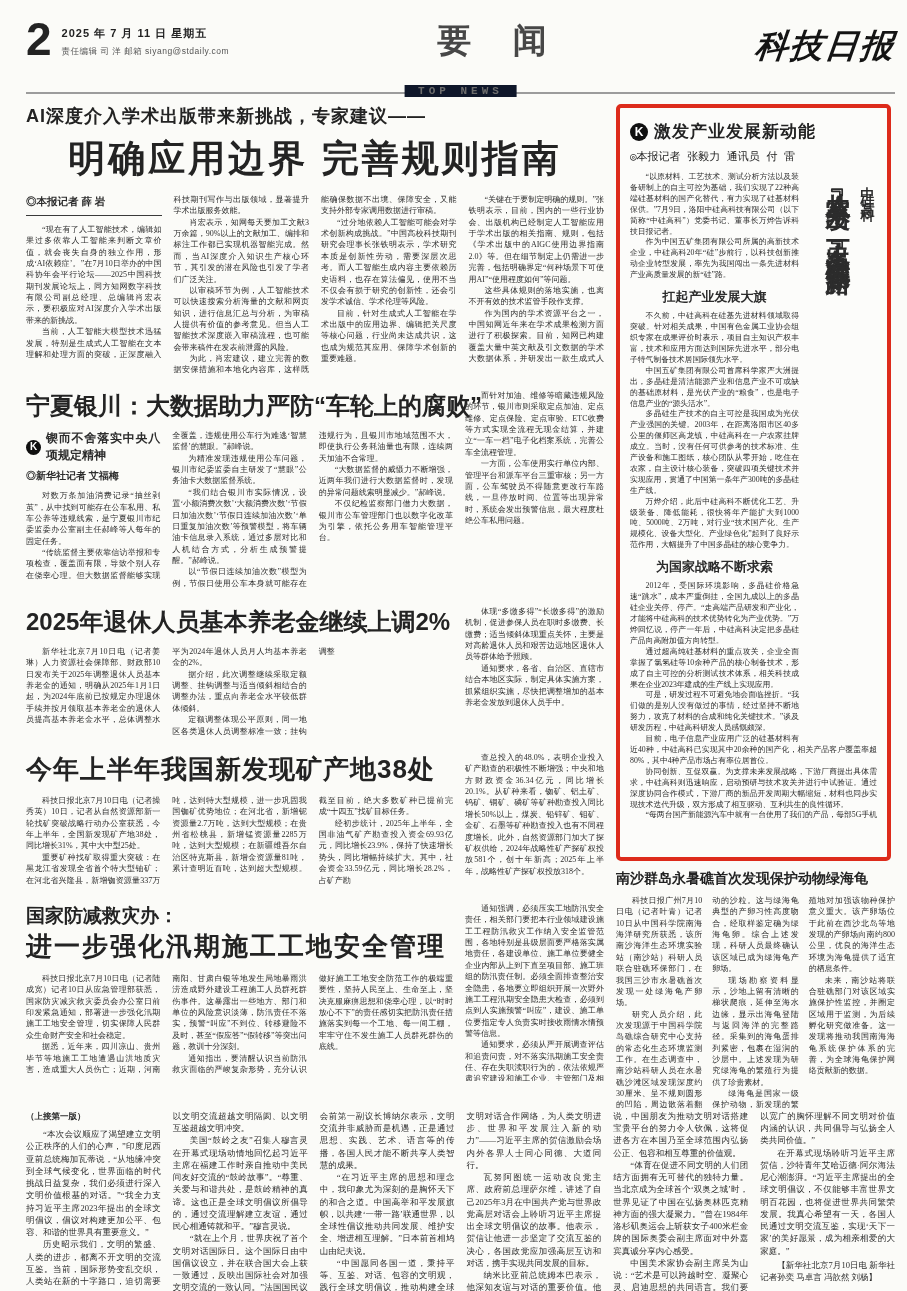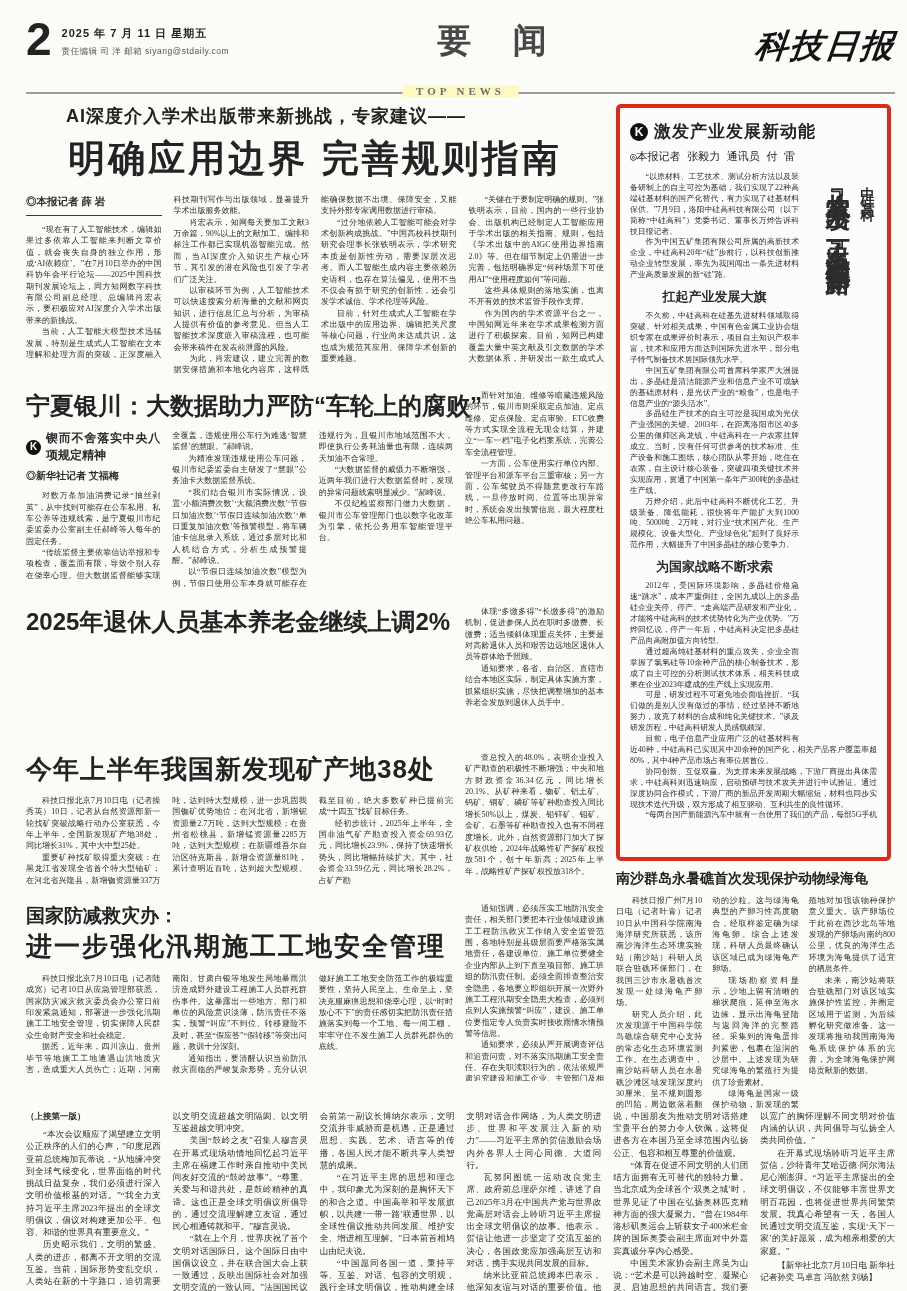--- a/index.html
+++ b/index.html
@@ -13,35 +13,35 @@
   .pagenum{font-size:46px;font-weight:bold;line-height:.95;font-family:"Liberation Sans",sans-serif;}
   .hdr-meta{margin-left:10px;margin-top:8px;}
   .hdr-date{font-size:11px;font-weight:bold;letter-spacing:1px;}
   .hdr-ed{font-size:8.5px;color:#555;margin-top:5px;letter-spacing:.5px;}
   .hdr-center{flex:1;text-align:center;}
   .sec-title{font-size:34px;font-weight:bold;color:#474747;letter-spacing:16px;margin-left:16px;
              font-family:"Liberation Sans",sans-serif;}
   .masthead{font-size:33px;font-weight:bold;font-style:italic;color:#141414;
             font-family:"DejaVu Serif",serif;transform:skewX(-6deg);letter-spacing:2px;margin-top:6px;}
   .divider{position:relative;border-top:2px solid #9c9c9c;margin-top:10px;}
-  .divider span{position:absolute;left:50%;transform:translateX(-50%);top:-9px;background:#fef9c3;
+  .divider span{position:absolute;left:50%;transform:translateX(-50%);top:-9px;background:#0f172a;
                 padding:0 14px;font-size:11px;font-weight:bold;color:#6d6d6d;letter-spacing:4px;
-                font-family:Liberation Serif, serif;}
+                font-family:Liberation Mono, monospace;}
 
   
   .top-area{display:flex;gap:12px;margin-top:10px;height:992px;}
   .left-region{width:578px;}
   .right-region{width:279px;}
 
   p{margin:0;text-indent:2em;}
   .flow{ text-align:justify;overflow:hidden;font-size:8px;line-height:1.42;color:#2c2c2c;}
   .cols{column-gap:12px;column-fill:auto;}
 
   
-  .a1-kicker{font-size:18px;font-weight:bold;letter-spacing:1px;margin-left:40px;}
+  .a1-kicker{font-size:18px;font-weight:bold;letter-spacing:1px;}
   .a1-headline{font-size:37px;font-weight:bold;text-align:center;letter-spacing:3px;margin:6px 0 10px;}
   .a1-body{column-count:4;height:184px;}
   .byline-block{font-weight:bold;font-size:10.5px;border-bottom:1.5px solid #3a3a3a;
                 padding-bottom:6px;margin-bottom:8px;text-indent:0;break-inside:avoid;
                 font-family:"Liberation Sans",sans-serif;}
 
   
   .row{display:flex;gap:12px;}
   .main-col{width:427px;}
   .side-col{width:139px;}
@@ -163,20 +163,25 @@
         </div>
         <div class="side-col flow side-flow">
             <p>而针对加油、维修等暗藏违规风险的环节，银川市则采取定点加油、定点维修、定点保险、定点审验、ETC收费等方式实现全流程无现金结算，并建立“一车一档”电子化档案系统，完善公车全流程管理。</p>
             <p>一方面，公车使用实行单位内部、管理平台和派车平台三重审核；另一方面，公车驾驶员不得随意更改行车路线，一旦停放时间、位置等出现异常时，系统会发出预警信息，最大程度杜绝公车私用问题。</p>
           </div>
       </div>
 
       <div class="a3 row">
         <div class="main-col">
           <div class="a3-headline sans">2025年退休人员基本养老金继续上调2%</div>
+          <div class="flow cols a3-body">
+              <p>新华社北京7月10日电（记者姜琳）人力资源社会保障部、财政部10日发布关于2025年调整退休人员基本养老金的通知，明确从2025年1月1日起，为2024年底前已按规定办理退休手续并按月领取基本养老金的退休人员提高基本养老金水平，总体调整水平为2024年退休人员月人均基本养老金的2%。</p>
+              <p>据介绍，此次调整继续采取定额调整、挂钩调整与适当倾斜相结合的调整办法，重点向养老金水平较低群体倾斜。</p>
+              <p>定额调整体现公平原则，同一地区各类退休人员调整标准一致；挂钩调整</p>
+            </div>
         </div>
         <div class="side-col flow a3-side">
             <p>体现“多缴多得”“长缴多得”的激励机制，促进参保人员在职时多缴费、长缴费；适当倾斜体现重点关怀，主要是对高龄退休人员和艰苦边远地区退休人员等群体给予照顾。</p>
             <p>通知要求，各省、自治区、直辖市结合本地区实际，制定具体实施方案，抓紧组织实施，尽快把调整增加的基本养老金发放到退休人员手中。</p>
           </div>
       </div>
 
       <div class="a3 row">
         <div class="main-col">
           <div class="a4-headline sans">今年上半年我国新发现矿产地38处</div>

